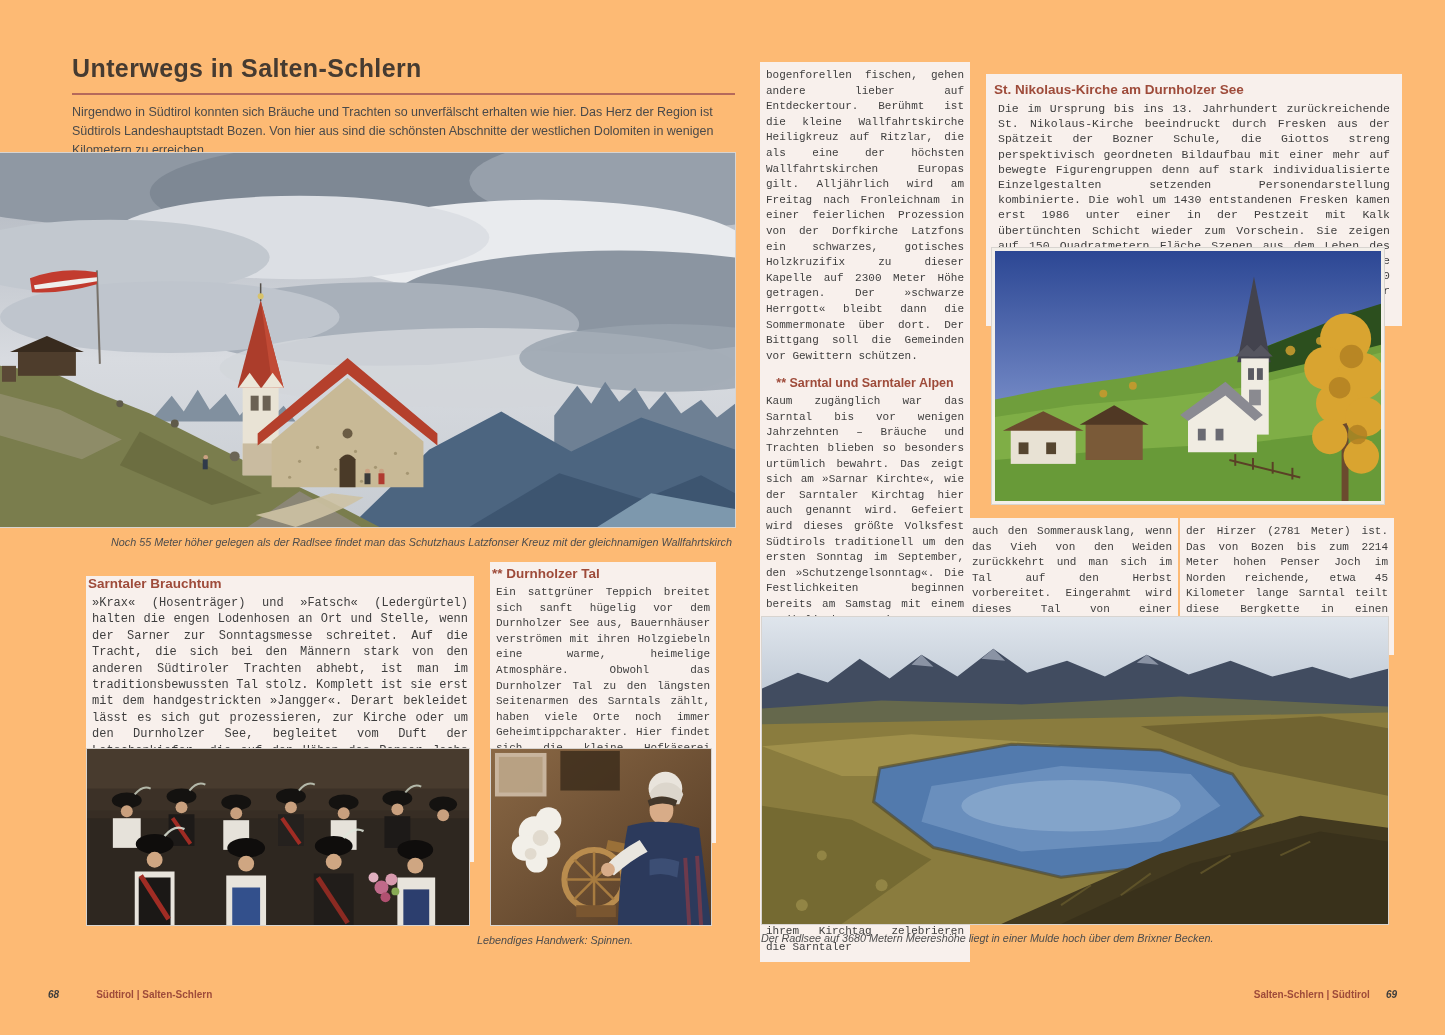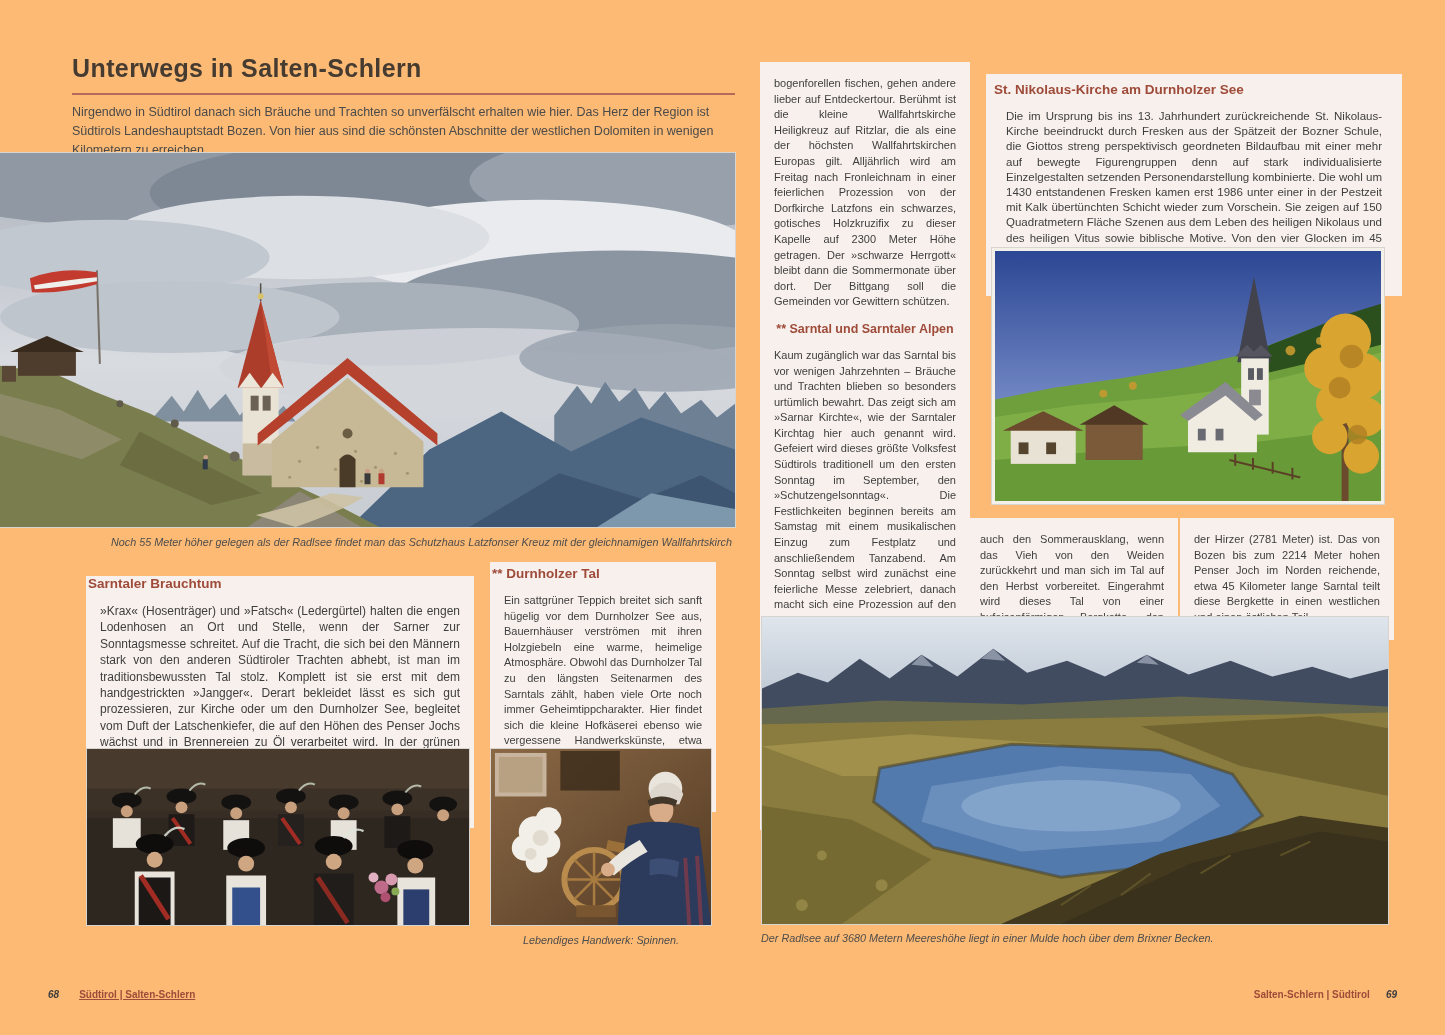--- a/index.html
+++ b/index.html
@@ -12,37 +12,37 @@
   .title-rule{position:absolute;left:72px;top:93px;width:663px;height:2px;background:#b5695b;}
   .intro{position:absolute;left:72px;top:103px;width:664px;font-size:12.5px;line-height:19px;
          color:#4a4a4a;margin:0;}
   .photo{position:absolute;border:1px solid #d8d4d0;box-sizing:border-box;}
   .photo svg{display:block;width:100%;height:100%;}
   .hero-photo{left:0;top:152px;width:736px;height:376px;border-left:none;}
   .caption{font-style:italic;font-size:10.8px;color:#4d4d4d;}
   .hero-caption{position:absolute;left:72px;top:536px;width:660px;text-align:right;}
 
   .sec-head{font-size:13.5px;font-weight:bold;color:#9e4b3a;margin:0 0 4px 0;}
-  .body-text{margin:12px;text-align:justify;hyphens:auto;overflow-wrap:break-word;}
+  .body-text{margin:4px;text-align:justify;hyphens:auto;overflow-wrap:break-word;font-family:Liberation Mono, monospace;}
   .tint{background:#f8f0ec;}
 
   .sec-brauchtum{position:absolute;left:86px;top:576px;width:384px;padding:0 2px;}
   .sec-brauchtum .body-text{font-size:12px;line-height:16.4px;}
   .sec-durnholzer{position:absolute;left:490px;top:562px;width:222px;padding:4px 2px;}
   .sec-durnholzer .body-text{font-size:11px;line-height:15.6px;}
 
   .procession-photo{left:86px;top:748px;width:384px;height:178px;}
   .spinning-photo{left:490px;top:748px;width:222px;height:178px;}
-  .spinning-caption{position:absolute;left:490px;top:934px;width:222px;text-align:center;}
+  .spinning-caption{position:absolute;left:477px;top:934px;width:222px;}
 
   .footer{position:absolute;top:989px;font-size:10px;font-weight:bold;}
   .footer .num{color:#3c3c3c;font-style:italic;}
   .footer .lbl{color:#9e4b3a;}
   .footer-left{left:48px;}
-  .footer-left .lbl{margin-left:20px;text-decoration:underline;}
+  .footer-left .lbl{margin-left:37px;}
   .footer-right{right:48px;text-align:center;}
   .footer-right .num{margin-left:16px;}
 
   
   .col1{position:absolute;left:760px;top:62px;width:206px;padding:2px;}
   .col1 .body-text{font-size:11px;line-height:15.6px;}
   .col1 .sec-head{margin:12px 0 4px 0;font-size:12.5px;text-align:center;}
   .nikolaus{position:absolute;left:986px;top:74px;width:400px;padding:8px;}
   .nikolaus .body-text{font-size:11.5px;line-height:15.2px;}
   .church-photo{left:992px;top:248px;width:392px;height:256px;border:3px solid #f3efe9;
@@ -53,21 +53,21 @@
   .lake-photo{left:761px;top:616px;width:628px;height:309px;}
   .lake-caption{position:absolute;left:761px;top:932px;width:628px;}
 </style>
 </head>
 <body>
 
 <div class="spread">
 
   <div class="page-title">Unterwegs in Salten-Schlern</div>
   <div class="title-rule"></div>
-  <p class="intro">Nirgendwo in Südtirol danach sich Bräuche und Trachten so unverfälscht erhalten wie hier. Das Herz der Region ist Südtirols Landeshauptstadt Bozen. Von hier aus sind die schönsten Abschnitte der westlichen Dolomiten in wenigen Kilometern zu erreichen.</p>
+  <p class="intro">Nirgendwo in Südtirol konnten sich Bräuche und Trachten so unverfälscht erhalten wie hier. Das Herz der Region ist Südtirols Landeshauptstadt Bozen. Von hier aus sind die schönsten Abschnitte der westlichen Dolomiten in wenigen Kilometern zu erreichen.</p>
 
   <div class="photo hero-photo">
     <svg viewBox="0 0 736 376" preserveAspectRatio="none">
       <defs>
         <linearGradient id="gsky" x1="0" y1="0" x2="0" y2="1">
           <stop offset="0" stop-color="#aeb4bd"></stop>
             <stop offset=".55" stop-color="#d8dbe0"></stop>
             <stop offset="1" stop-color="#c7ccd2"></stop>
         </linearGradient>
       </defs>

